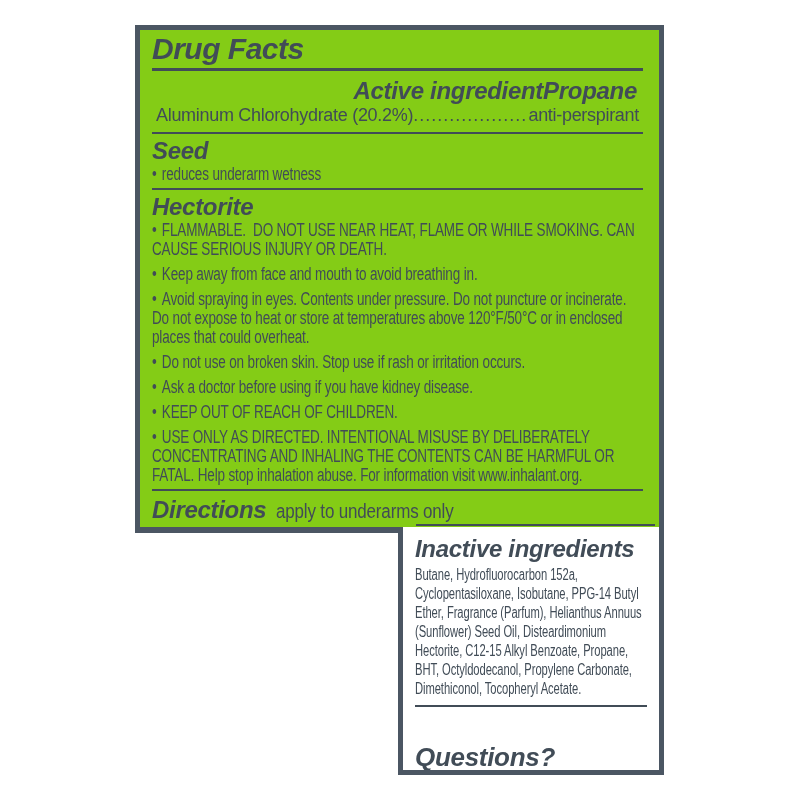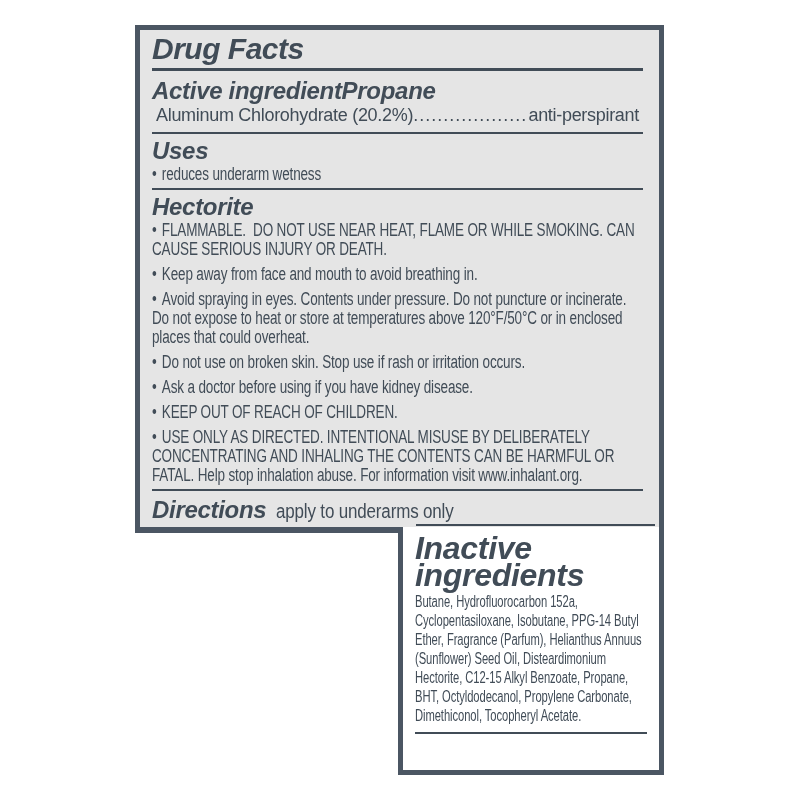--- a/index.html
+++ b/index.html
@@ -8,60 +8,60 @@
     font-family:"Liberation Sans","DejaVu Sans",sans-serif;
     color:#414c57;
     -webkit-font-smoothing:antialiased;
   }
   .stage{position:relative;width:800px;height:800px;background:#fff;overflow:hidden;}
 
   
   .box-wide{
     position:absolute;left:135px;top:25px;width:529px;height:502px;
     box-sizing:border-box;border:5px solid #4b5663;border-bottom:none;
-    background:#e5e5e5;padding:3px 16px 0 12px;
+    background:#84cc16;padding:3px 16px 0 12px;
   }
   .step-bar{position:absolute;left:135px;top:527px;width:263px;height:6px;background:#4b5663;}
   .box-narrow{
     position:absolute;left:398px;top:527px;width:266px;height:248px;
     box-sizing:border-box;border:5px solid #4b5663;border-top:none;
     background:#fff;padding:6px 12px 0 12px;overflow:hidden;
   }
   .inactive-top-rule{position:absolute;left:416px;top:524px;width:239px;height:2px;background:#414c57;}
 
   .title{
     font-size:30px;line-height:32px;font-weight:bold;font-style:italic;
     letter-spacing:-0.5px;
   }
   .rule{height:2px;background:#414c57;margin:4px 0;}
   .rule-thick{height:3px;background:#414c57;margin:3px 0 4px 0;}
 
   .h2{
     font-size:24px;line-height:25px;font-weight:bold;font-style:italic;
     letter-spacing:-0.3px;margin-top:3px;
   }
-  .heads-row{display:flex;justify-content:flex-start;align-items:baseline;margin-top:2px;padding-right:6px;}
+  .heads-row{display:flex;justify-content:flex-end;align-items:baseline;margin-top:2px;padding-right:6px;}
 
   .leader-row{
     display:flex;align-items:flex-start;font-size:18px;line-height:22px;
     padding:1px 4px 2px 4px;letter-spacing:-0.3px;
   }
   .leader-row .dots{flex:1 1 auto;overflow:hidden;white-space:nowrap;letter-spacing:1px;}
   .leader-row .lead-left,.leader-row .lead-right{white-space:nowrap;}
 
   
   .cond{transform:scaleX(0.75);transform-origin:0 0;width:133.3%;}
   .b-item{font-size:18px;line-height:19px;margin-top:6px;letter-spacing:-0.2px;}
   .b-item:first-child{margin-top:2px;}
   .blt{margin-right:7px;}
 
   .directions-row{display:flex;align-items:baseline;margin-top:6px;text-align:center;}
   .dir-text{font-size:20px;letter-spacing:-0.2px;margin-left:10px;transform:scaleX(0.85);transform-origin:0 0;white-space:nowrap;display:inline-block;}
 
-  .narrow-h2{font-size:32px;line-height:27px;font-weight:bold;font-style:italic;letter-spacing:-0.3px;margin-top:2px;}
+  .narrow-h2{font-size:24px;line-height:27px;font-weight:bold;font-style:italic;letter-spacing:-0.3px;margin-top:2px;}
   .narrow-body{
     font-size:16px;line-height:19px;margin-top:3px;letter-spacing:-0.1px;
     transform:scaleX(0.70);transform-origin:0 0;width:142.8%;
   }
   .narrow-rule{height:2px;background:#414c57;margin:7px 0 4px 0;}
   .q-h2{font-size:26px;line-height:29px;font-weight:bold;font-style:italic;letter-spacing:-0.3px;margin-top:36px;}
   .call-line{font-size:17px;line-height:21px;margin-top:3px;letter-spacing:-0.2px;white-space:nowrap;transform:scaleX(0.92);transform-origin:0 0;}
   .phone{font-weight:bold;margin-left:9px;}
 </style>
 </head>
@@ -77,21 +77,21 @@
       <span class="h2">Active ingredient</span>
       <span class="h2">Propane</span>
     </div>
     <div class="leader-row">
       <span class="lead-left">Aluminum Chlorohydrate (20.2%)</span>
       <span class="dots">..........................................................................................</span>
       <span class="lead-right">anti-perspirant</span>
     </div>
     <div class="rule"></div>
 
-    <div class="h2">Uses</div>
+    <div class="h2">Seed</div>
     <div class="cond">
         <div class="b-item"><span class="blt">•</span><span>reduces underarm wetness</span></div>
       </div>
     <div class="rule"></div>
 
     <div class="h2">Hectorite</div>
     <div class="cond">
         <div class="b-item"><span class="blt">•</span><span>FLAMMABLE.&nbsp; DO NOT USE NEAR HEAT, FLAME OR WHILE SMOKING. CAN CAUSE SERIOUS INJURY OR DEATH.</span></div>
         <div class="b-item"><span class="blt">•</span><span>Keep away from face and mouth to avoid breathing in.</span></div>
         <div class="b-item"><span class="blt">•</span><span>Avoid spraying in eyes. Contents under pressure. Do not puncture or incinerate. Do not expose to heat or store at temperatures above 120°F/50°C or in enclosed places that could overheat.</span></div>

